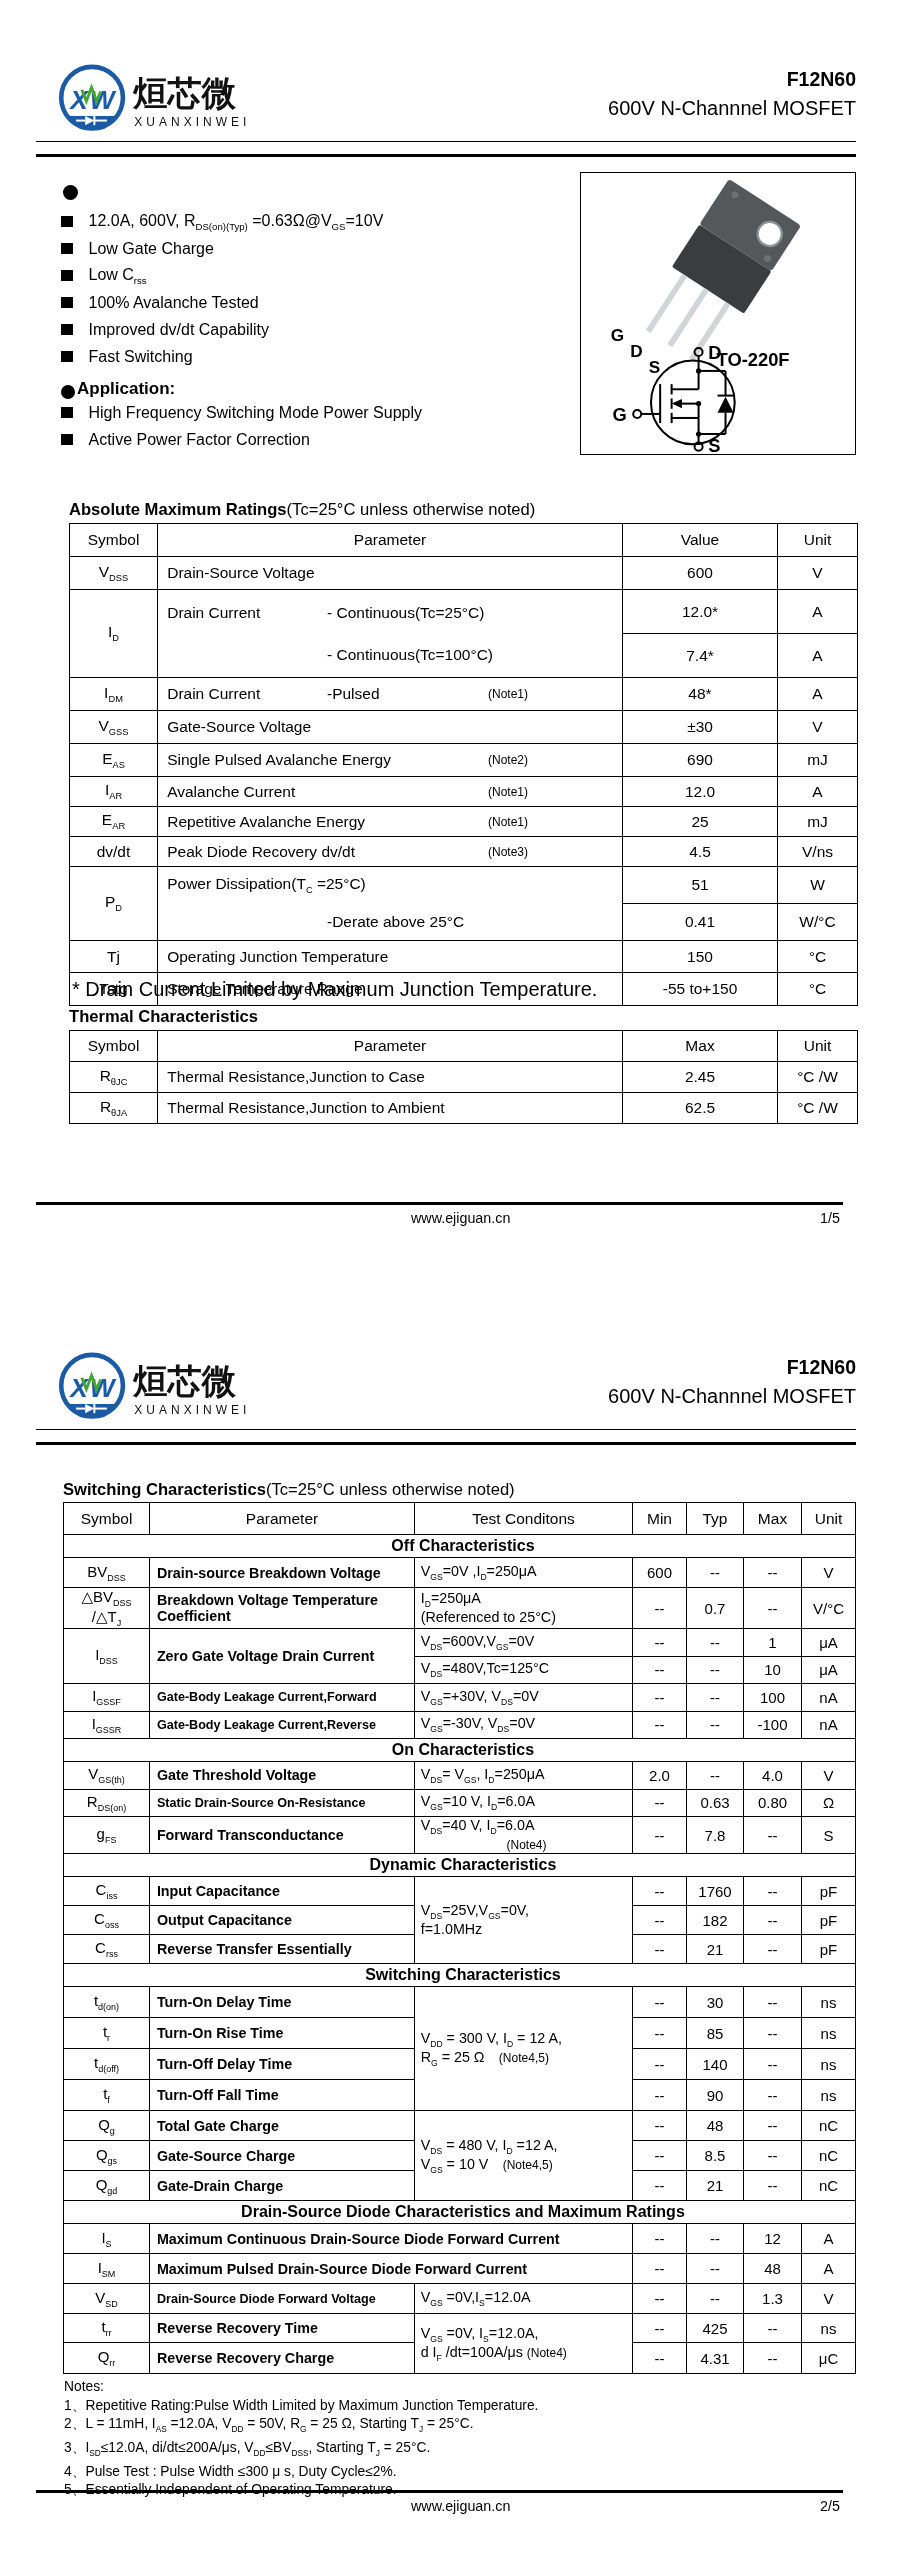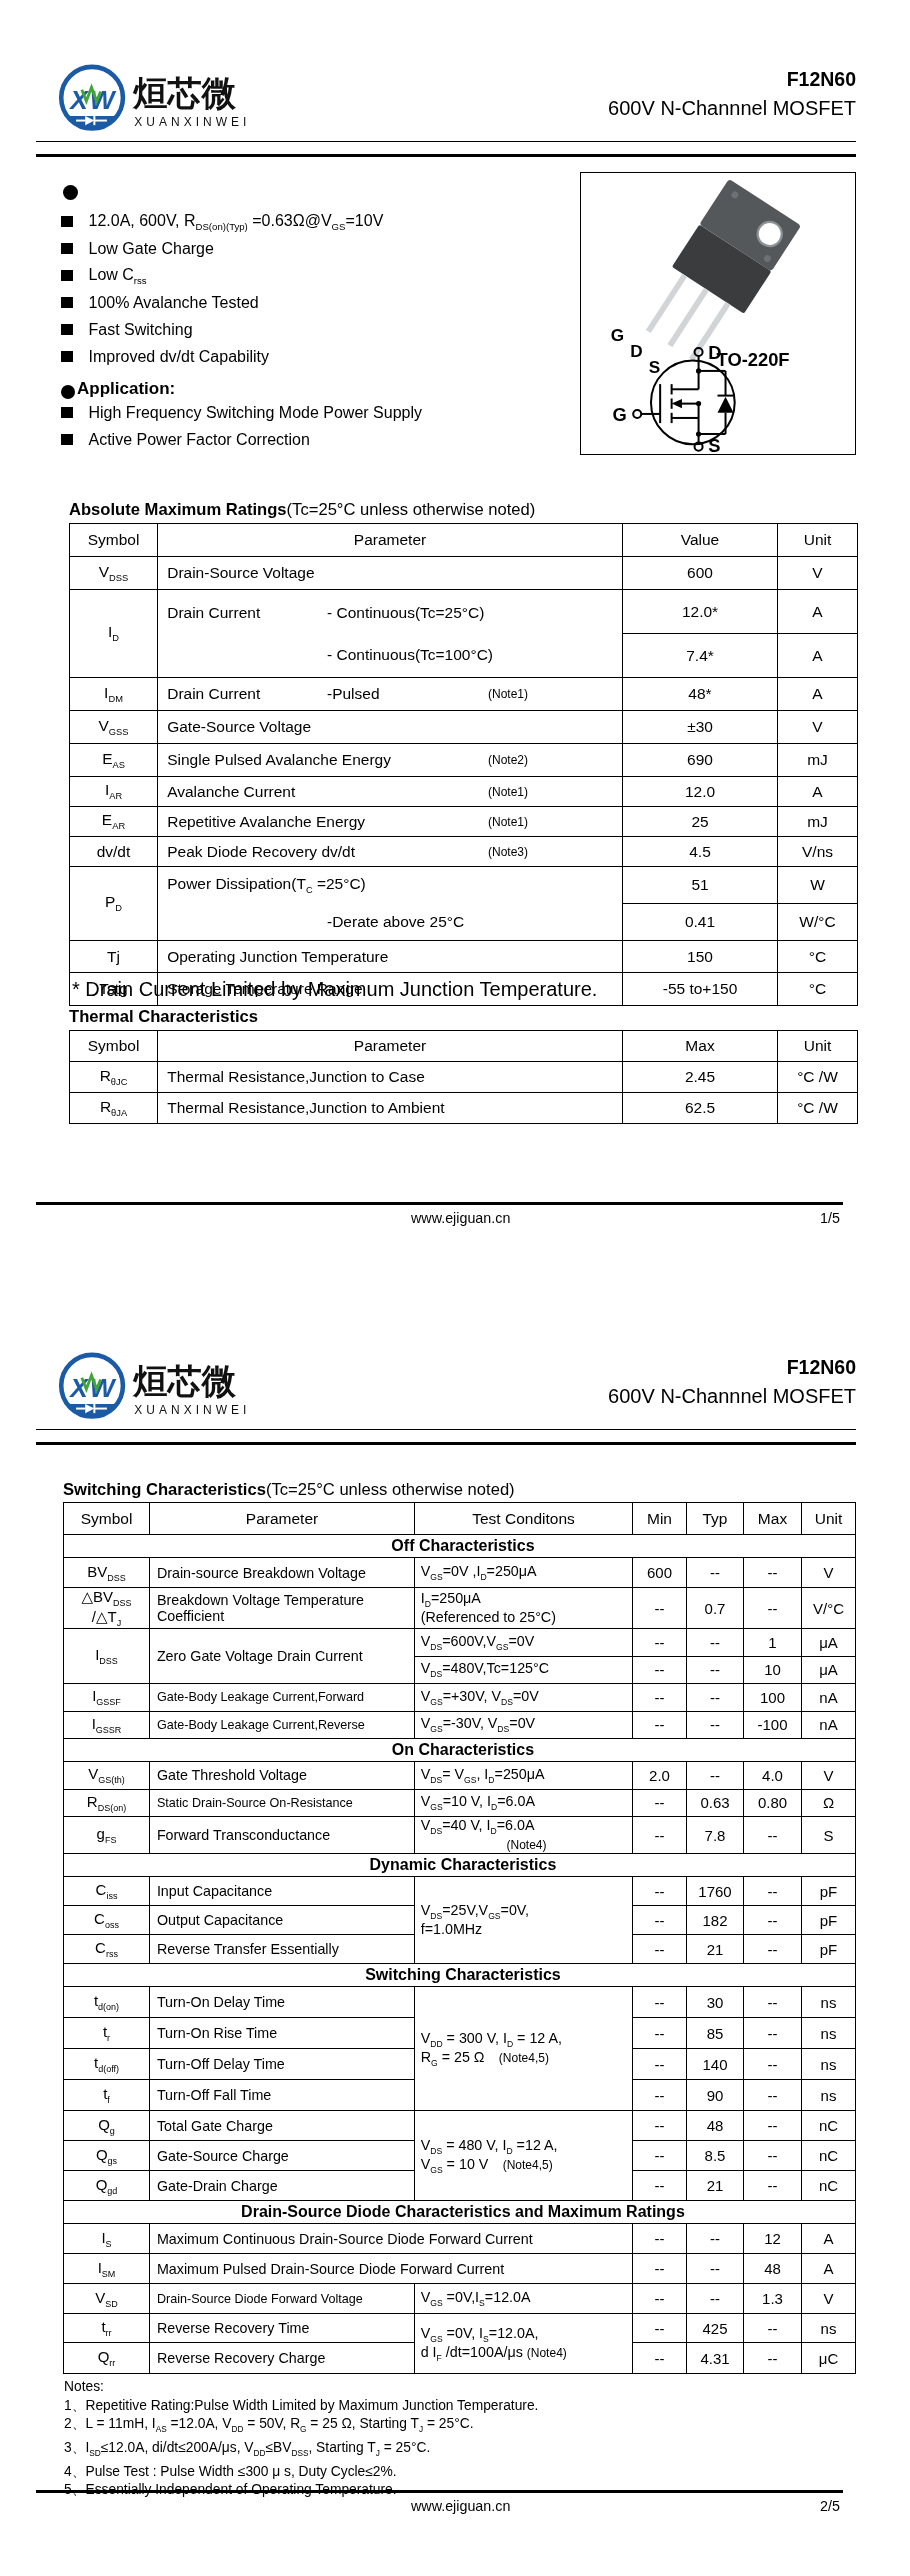--- a/index.html
+++ b/index.html
@@ -38,21 +38,21 @@
   .nt { font-size:12px; }
   .pl { position:relative; text-align:left; padding-left:9.2px; }
   .pl .pmid { position:absolute; left:169px; top:50%; transform:translateY(-50%); white-space:nowrap; }
   .pl .pnote { position:absolute; left:330px; top:50%; transform:translateY(-50%); white-space:nowrap; }
   .pline { position:relative; display:flex; align-items:center; padding-left:9.2px; height:42px; }
   .pline.h62 { height:36px; }
   .pline .pmid { position:absolute; left:169px; top:50%; transform:translateY(-50%); white-space:nowrap; }
   .fn { position:absolute; left:72px; font-size:20px; }
 
   .elec td { font-size:15px; }
-  .elec .pl { font-size:14.3px; padding-left:6.9px; }
+  .elec .pl { font-size:14.3px; padding-left:6.9px;font-weight:bold; }
   .elec .sm { font-size:12.6px; }
   .elec .cond { font-size:14.3px; text-align:left; padding-left:5.7px; line-height:1.2; }
   .elec .sech { text-align:center; padding-left:6.9px; font-weight:bold; font-size:16px; }
 
   .notes { position:absolute; left:64px; font-size:13.8px; line-height:18px; }
   .notes .nh { margin-bottom:1.1px; }
 
   
   .pfoot-line { position:absolute; left:36px; width:807px; height:2.9px; background:#000; top:1202px; }
   .pfoot-url { position:absolute; top:1210px; left:411px; font-size:14.3px; }
@@ -102,25 +102,25 @@
     <div class="fitem">
         <span class="sq"></span>
         <span>Low C<sub>rss</sub></span>
       </div>
     <div class="fitem">
         <span class="sq"></span>
         <span>100% Avalanche Tested</span>
       </div>
     <div class="fitem">
         <span class="sq"></span>
+        <span>Improved dv/dt Capability</span>
+      </div>
+    <div class="fitem">
+        <span class="sq"></span>
         <span>Fast Switching</span>
-      </div>
-    <div class="fitem">
-        <span class="sq"></span>
-        <span>Improved dv/dt Capability</span>
       </div>
     <div class="app-head">
         <span class="dot"></span>
         <span>Application:</span>
       </div>
     <div class="fitem">
         <span class="sq"></span>
         <span>High Frequency Switching Mode Power Supply</span>
       </div>
     <div class="fitem">

